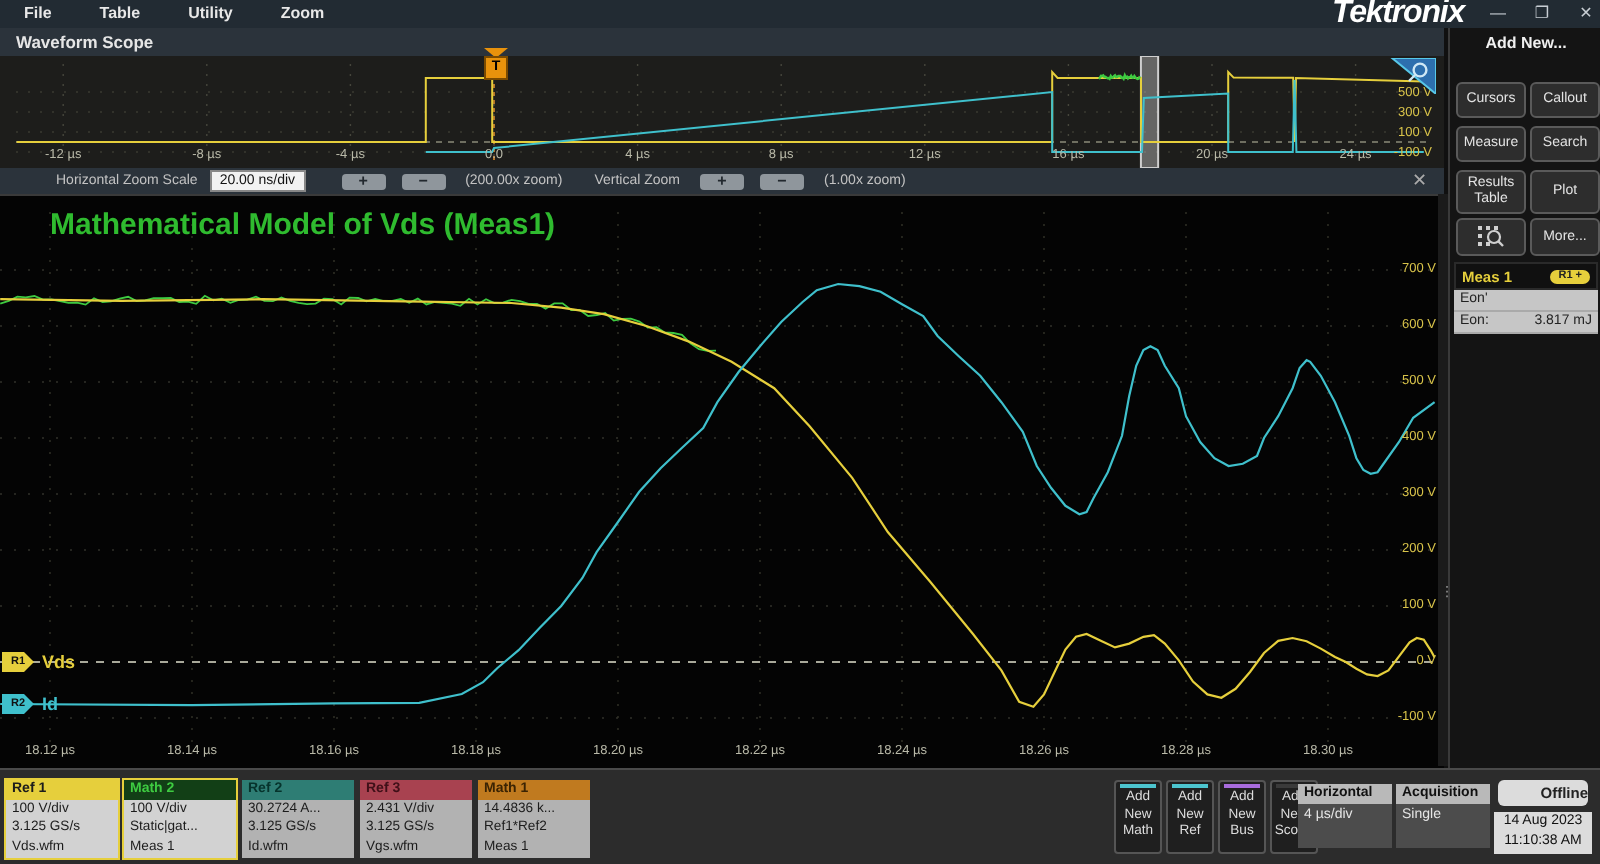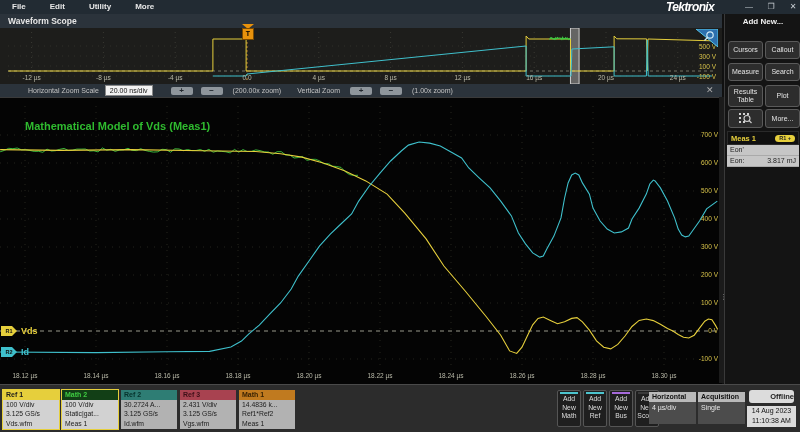--- a/index.html
+++ b/index.html
@@ -3,21 +3,21 @@
 <meta charset="utf-8">
 <style>
   html,body{margin:0;padding:0;background:#101010;}
   body{width:800px;height:432px;position:relative;overflow:hidden;
        font-family:"Liberation Sans","DejaVu Sans",sans-serif;color:#ddd;
        -webkit-font-smoothing:antialiased;}
   .abs{position:absolute;}
   
   #menubar{left:0;top:0;width:800px;height:14px;background:#222b33;display:flex;align-items:flex-end;}
   .menu-item{font-size:8px;font-weight:bold;color:#e8e8e8;padding:0 12px;line-height:14px;cursor:default;}
-  #logo{left:666px;top:0;width:60px;height:14px;font-size:12px;font-weight:bold;font-style:italic;
+  #logo{left:666px;top:0;width:60px;height:14px;font-size:16px;font-weight:bold;font-style:italic;
         color:#fff;letter-spacing:-0.6px;line-height:14px;}
   .winbtn{top:0;height:14px;line-height:14px;font-size:8px;color:#c7cdd3;text-align:center;width:14px;}
   
   #tabbar{left:0;top:14px;width:722px;height:14px;background:#2b333b;border-bottom:1px solid #121212;}
   #tabbar .tab{font-size:8.5px;font-weight:bold;color:#e6e6e6;padding-left:8px;line-height:14px;}
   
   #overview{left:0;top:28px;width:722px;height:56px;background:#1d1d1b;}
   #ovsvg{position:absolute;left:0;top:0;}
   .ov-tlabel{position:absolute;top:46px;transform:translateX(-50%);font-size:6.5px;color:#b9b9a8;}
   .ov-vlabel{position:absolute;left:690px;width:26px;text-align:right;font-size:6.5px;color:#d8c34a;}
@@ -29,21 +29,21 @@
   .chev{width:9px;height:7px;clip-path:polygon(0 0,6px 0,9px 3.5px,6px 7px,0 7px);}
   
   #zoombar{left:0;top:84px;width:722px;height:13px;background:#2b333b;display:flex;align-items:center;font-size:7px;color:#c3c3c3;}
   .zc-input{background:#f2f2f2;color:#111;border:1px solid #888;font-size:7px;padding:0 4px;height:9px;line-height:9px;margin:0 6px;}
   .zc-btn{background:#8f969c;color:#22282e;width:22px;height:8px;border-radius:2px;font-size:8px;line-height:7px;
           text-align:center;font-weight:bold;margin:0 4px;}
   #zoom-close{position:absolute;left:706px;top:85px;font-size:9px;color:#aaa;}
   
   #main{left:0;top:97px;width:722px;height:286px;background:#040404;border-top:1px solid #3a3a3a;}
   #mainsvg{position:absolute;left:0;top:0;}
-  #main-title{left:25px;top:22px;font-size:11px;font-weight:bold;color:#2fbb2f;}
+  #main-title{left:25px;top:6px;font-size:15px;font-weight:bold;color:#2fbb2f;}
   .mv-vlabel{position:absolute;left:694px;width:24px;text-align:right;font-size:6.5px;color:#d8c34a;}
   .mv-tlabel{position:absolute;top:274px;transform:translateX(-50%);font-size:6.5px;color:#b9b9a8;}
   .ch-marker{position:absolute;display:flex;align-items:center;gap:4px;}
   .ch-tag{width:16px;height:10px;font-size:5.5px;font-weight:bold;color:#111;text-align:center;line-height:10px;
           clip-path:polygon(0 0,11px 0,16px 5px,11px 10px,0 10px);}
   .ch-label{font-size:9px;font-weight:bold;}
   #divider{left:719px;top:97px;width:5px;height:286px;background:#1b1b1b;}
   #divider .dots{position:absolute;left:1px;top:198px;color:#9a9a9a;font-size:7px;line-height:3px;}
   
   #sidebar{left:724px;top:14px;width:76px;height:374px;background:#141414;border-left:1px solid #3a3a3a;}
@@ -70,23 +70,23 @@
   #offline{left:749px;top:390px;width:45px;height:13px;background:#dcdcdc;border-radius:3px;color:#222;
            font-size:7.5px;font-weight:bold;text-align:right;line-height:13px;}
   #datetime{left:747px;top:406px;width:49px;height:21px;background:#dcdcdc;color:#111;font-size:7px;
             text-align:center;line-height:10px;}
 </style>
 </head>
 <body>
 
 <div id="menubar" class="abs">
     <div class="menu-item">File</div>
-    <div class="menu-item">Edit</div>
+    <div class="menu-item">Table</div>
     <div class="menu-item">Utility</div>
-    <div class="menu-item">More</div>
+    <div class="menu-item">Zoom</div>
   </div>
 <div id="logo" class="abs">Tektronix</div>
 <div class="winbtn abs" style="left:742px">—</div>
 <div class="winbtn abs" style="left:764px">❐</div>
 <div class="winbtn abs" style="left:786px">✕</div>
 
 <div id="tabbar" class="abs">
   <div class="tab">Waveform Scope</div>
 </div>
 

